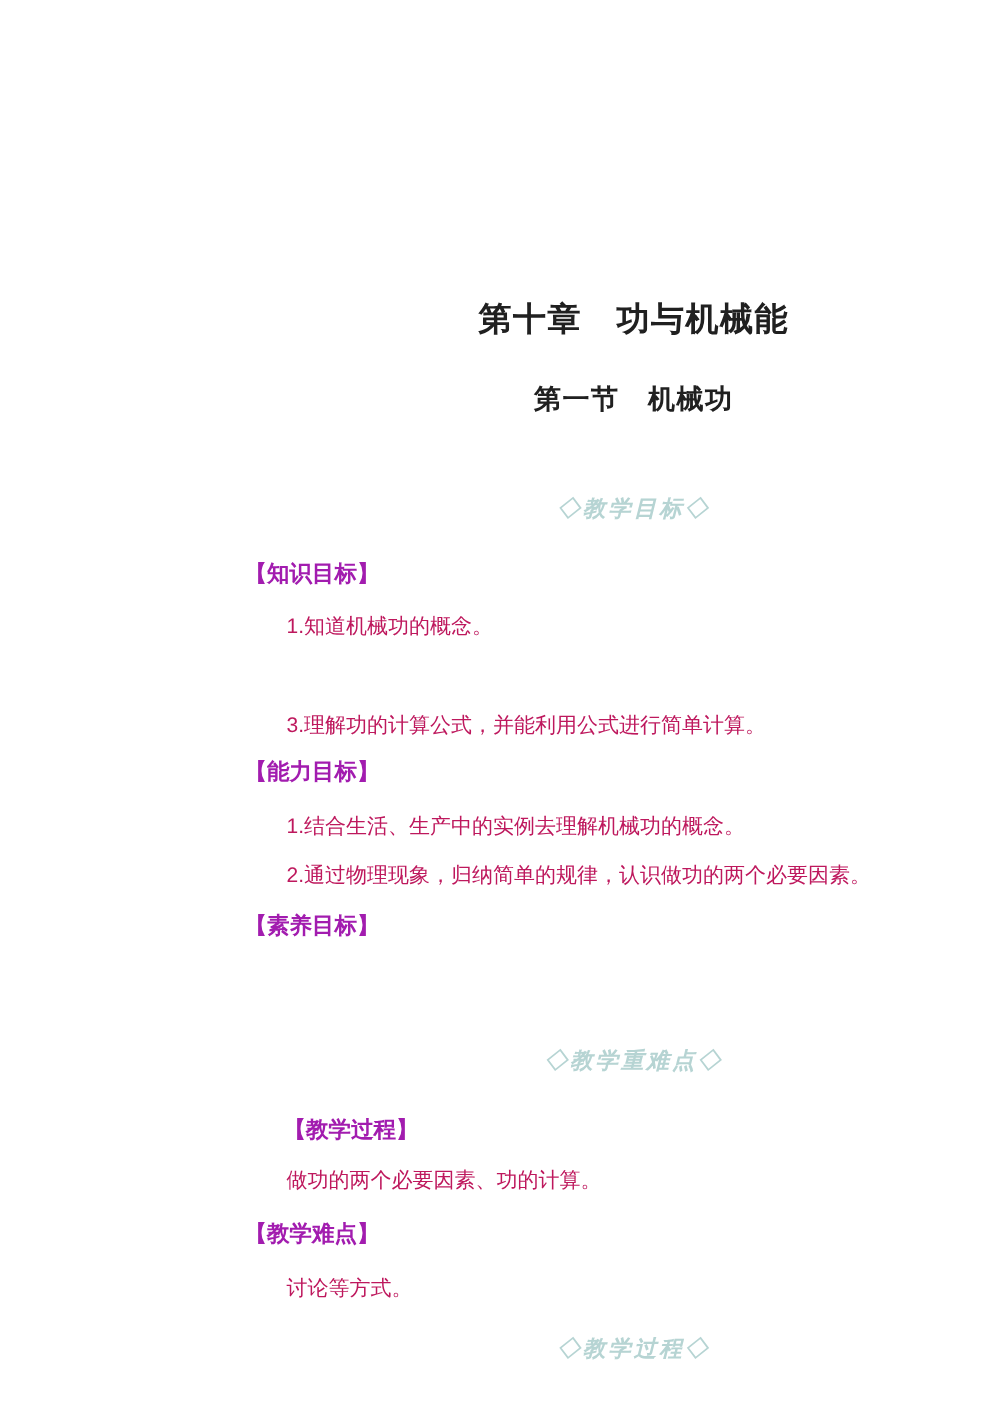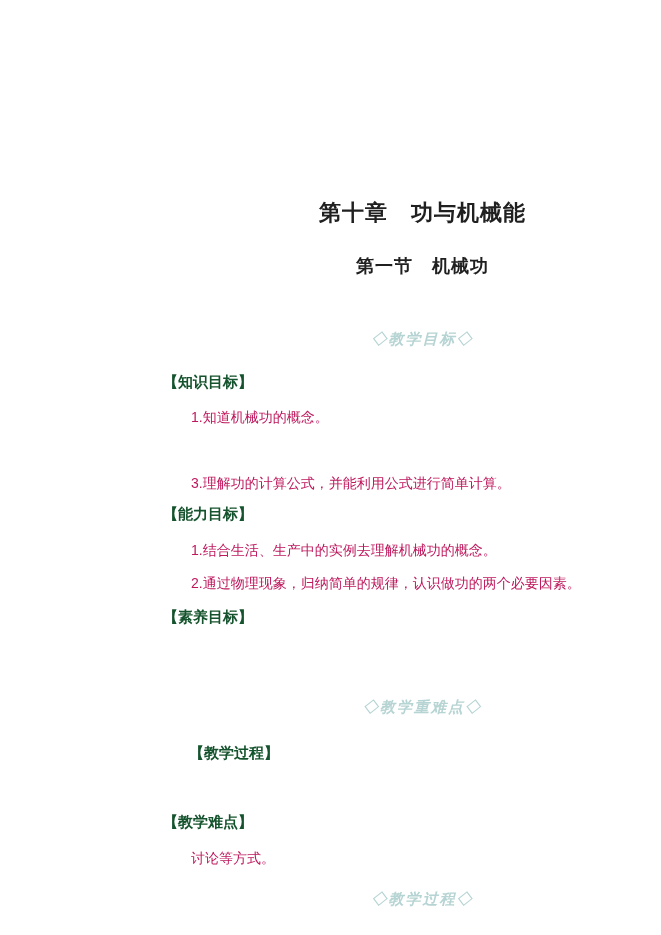--- a/index.html
+++ b/index.html
@@ -38,21 +38,21 @@
     letter-spacing: 2px;
     font-weight: bold;
   }
   .divider-objectives { top: 224px; }
   .divider-keypoints  { top: 592px; }
   .divider-process    { top: 784px; }
 
   .bracket-heading {
     font-size: 15px;
     font-weight: bold;
-    color: #14532d;
+    color: #a21caf;
   }
   .body-text {
     font-size: 14px;
     color: #be185d;
   }
   .k-head  { left: 57px; top: 267px; }
   .k-item0 { left: 85px; top: 303px; }
   .k-item1 { left: 85px; top: 336px; }
   .k-item2 { left: 85px; top: 369px; }
   .a-head  { left: 57px; top: 399px; }
@@ -102,20 +102,21 @@
 
   <div class="abs body-text a-item1">2.通过物理现象，归纳简单的规律，认识做功的两个必要因素。</div>
 
   <div class="abs bracket-heading s-head">【素养目标】</div>
 
 
   <div class="abs center divider divider-keypoints">◇教学重难点◇</div>
 
   <div class="abs bracket-heading kp-head">【教学过程】</div>
 
+  <div class="abs body-text kp-content">做功的两个必要因素、功的计算。</div>
 
   <div class="abs bracket-heading kd-head">【教学难点】</div>
 
   <div class="abs body-text kd-content">讨论等方式。</div>
 
   <div class="abs center divider divider-process">◇教学过程◇</div>
 
   <div class="abs center page-number">1/4</div>
 
 </div>

